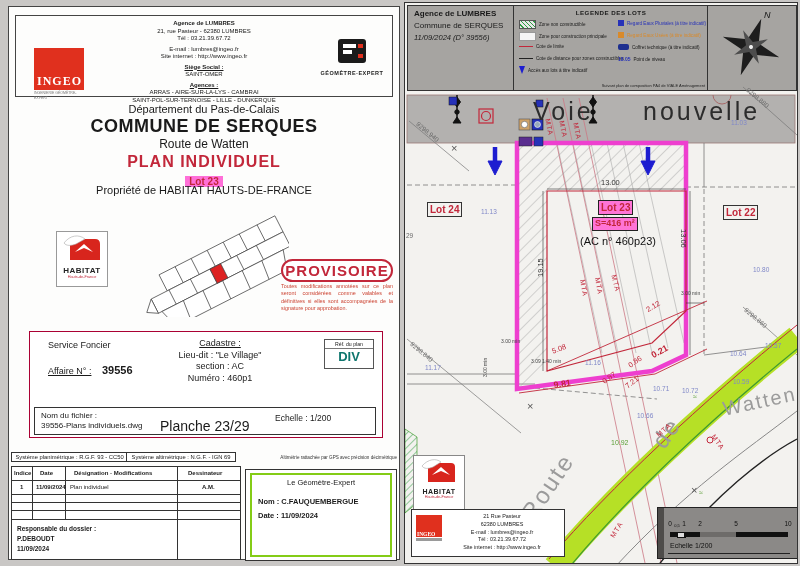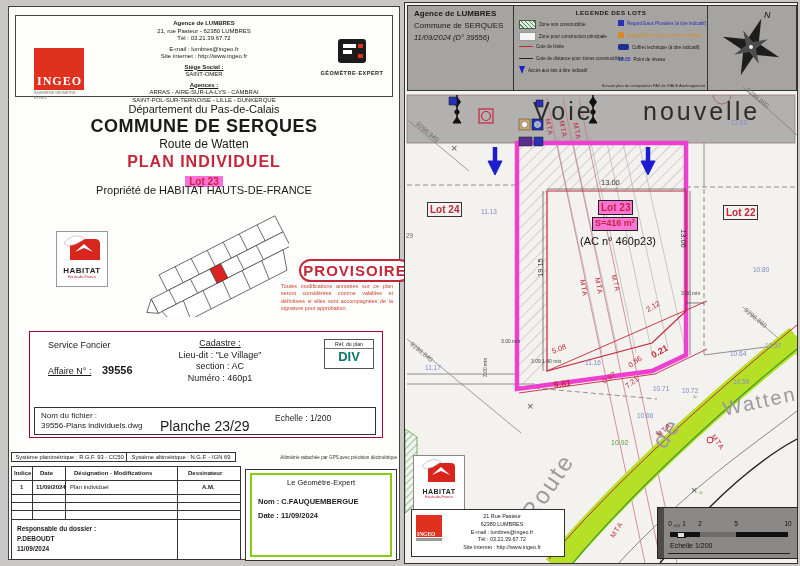--- a/index.html
+++ b/index.html
@@ -15,21 +15,21 @@
   .ingeo-sq{width:50px;height:42px;background:#e0301e;position:relative;}
   .ingeo-sq span{position:absolute;left:3px;bottom:1px;color:#fff;font-family:"Liberation Serif",serif;
                  font-weight:bold;font-size:12px;letter-spacing:1px;}
   .ingeo-tag{font-size:3.5px;color:#777;margin-top:1px;line-height:1.3;}
   .lp-contact{position:absolute;left:88px;top:4px;width:200px;text-align:center;font-size:6px;line-height:1.25;}
   .lp-contact .mt{margin-top:3px;}
   .ge-label{font-size:5.5px;font-weight:bold;letter-spacing:0.5px;margin-top:2px;color:#222;}
   .title-line{position:absolute;left:0;width:390px;text-align:center;}
   .lot-badge{display:inline-block;background:#ff6fd8;color:#c2273a;font-size:10px;font-weight:bold;padding:0 4px;}
   .prov-stamp{position:absolute;left:272px;top:252px;width:108px;border:2px solid #c2273a;border-radius:12px;
-              text-align:center;color:#c2273a;font-weight:bold;font-size:15px;letter-spacing:1px;padding:1px 0;background:#fff;margin-left:18px;}
+              text-align:center;color:#c2273a;font-weight:bold;font-size:15px;letter-spacing:1px;padding:1px 0;background:#fff;}
   .prov-text{position:absolute;left:272px;top:276px;width:112px;font-size:5.4px;color:#c43;text-align:justify;line-height:1.35;}
   .habitat-box{border:1px solid #999;background:#fff;text-align:center;}
   .habitat-name{font-size:8px;font-weight:bold;letter-spacing:0.5px;color:#222;}
   .habitat-sub{font-size:3.8px;color:#c2273a;}
   .svc-box{position:absolute;left:20px;top:324px;width:352px;height:105px;border:1.5px solid #a03;background:#fff;}
   .svc-ref{position:absolute;left:294px;top:7px;width:48px;height:28px;border:1px solid #555;text-align:center;}
   .svc-ref .rl{font-size:5.2px;border-bottom:1px solid #777;padding:1px 0;}
   .svc-ref .rv{font-size:13px;font-weight:bold;color:#0f766e;}
   .svc-file{position:absolute;left:4px;top:75px;width:340px;height:26px;border:1px solid #333;font-size:8px;}
   .sysbox{border:1px solid #333;font-size:5.8px;text-align:center;background:#fff;padding:1px 0;}

